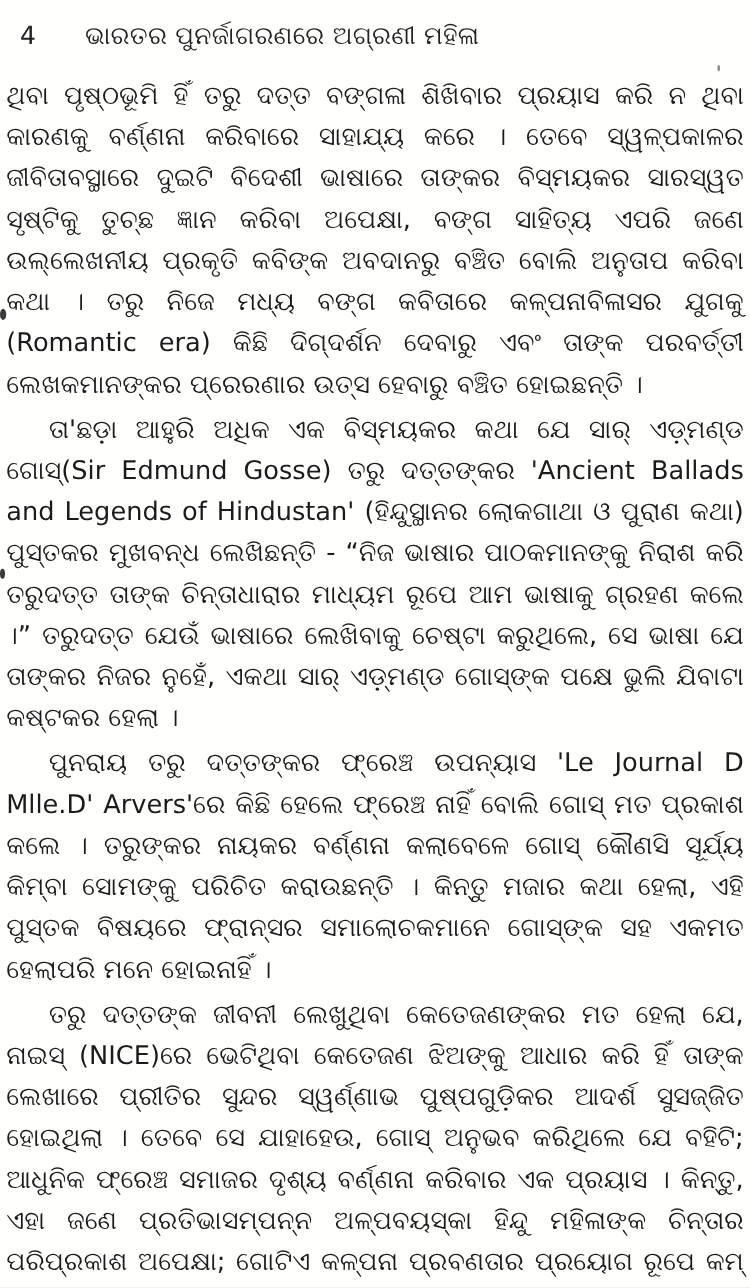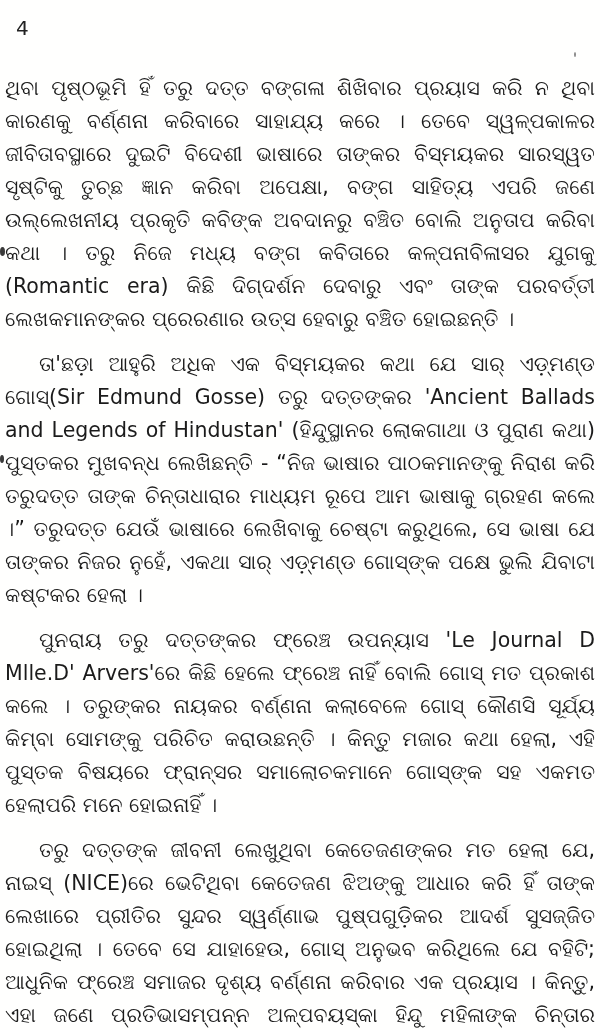--- a/index.html
+++ b/index.html
@@ -34,21 +34,21 @@
     white-space: nowrap;
   }
   .body-text {
     padding: 20px 5px 0 5px;
     font-size: 20.5px;
     line-height: 33px;
     text-align: justify;
     color: #1b1b1b;
   }
   .body-text p {
-    margin: 12px 0 3px 0;
+    margin: 0 0 3px 0;
     text-indent: 34px;
   }
   .body-text p.no-indent {
     text-indent: 0;
   }
   .scan-speck {
     position: absolute;
     background: #3a3a3a;
     border-radius: 50%;
   }
@@ -56,20 +56,21 @@
   .speck-2 { left: 0; top: 455px; width: 4px; height: 8px; }
   .speck-3 { right: 24px; top: 52px; width: 2px; height: 5px; background:#8a8a8a; }
 </style>
 </head>
 <body>
 
 <div class="page">
 
   <div class="page-header">
     <span class="page-number">4</span>
+    <span class="running-title">ଭାରତର ପୁନର୍ଜାଗରଣରେ ଅଗ୍ରଣୀ ମହିଳା</span>
   </div>
 
   <div class="body-text">
       <p class="no-indent">ଥିବା ପୃଷ୍ଠଭୂମି ହିଁ ତରୁ ଦତ୍ତ ବଙ୍ଗଳା ଶିଖିବାର ପ୍ରୟାସ କରି ନ ଥିବା କାରଣକୁ ବର୍ଣ୍ଣନା କରିବାରେ ସାହାଯ୍ୟ କରେ । ତେବେ ସ୍ୱଳ୍ପକାଳର ଜୀବିତାବସ୍ଥାରେ ଦୁଇଟି ବିଦେଶୀ ଭାଷାରେ ତାଙ୍କର ବିସ୍ମୟକର ସାରସ୍ୱତ ସୃଷ୍ଟିକୁ ତୁଚ୍ଛ ଜ୍ଞାନ କରିବା ଅପେକ୍ଷା, ବଙ୍ଗ ସାହିତ୍ୟ ଏପରି ଜଣେ ଉଲ୍ଲେଖନୀୟ ପ୍ରକୃତି କବିଙ୍କ ଅବଦାନରୁ ବଞ୍ଚିତ ବୋଲି ଅନୁତାପ କରିବା କଥା । ତରୁ ନିଜେ ମଧ୍ୟ ବଙ୍ଗ କବିତାରେ କଳ୍ପନାବିଳାସର ଯୁଗକୁ (Romantic era) କିଛି ଦିଗ୍‌ଦର୍ଶନ ଦେବାରୁ ଏବଂ ତାଙ୍କ ପରବର୍ତ୍ତୀ ଲେଖକମାନଙ୍କର ପ୍ରେରଣାର ଉତ୍ସ ହେବାରୁ ବଞ୍ଚିତ ହୋଇଛନ୍ତି ।</p>
       <p>ତା'ଛଡ଼ା ଆହୁରି ଅଧିକ ଏକ ବିସ୍ମୟକର କଥା ଯେ ସାର୍ ଏଡ଼୍‌ମଣ୍ଡ ଗୋସ୍(Sir Edmund Gosse) ତରୁ ଦତ୍ତଙ୍କର 'Ancient Ballads and Legends of Hindustan' (ହିନ୍ଦୁସ୍ଥାନର ଲୋକଗାଥା ଓ ପୁରାଣ କଥା) ପୁସ୍ତକର ମୁଖବନ୍ଧ ଲେଖିଛନ୍ତି - “ନିଜ ଭାଷାର ପାଠକମାନଙ୍କୁ ନିରାଶ କରି ତରୁଦତ୍ତ ତାଙ୍କ ଚିନ୍ତାଧାରାର ମାଧ୍ୟମ ରୂପେ ଆମ ଭାଷାକୁ ଗ୍ରହଣ କଲେ ।” ତରୁଦତ୍ତ ଯେଉଁ ଭାଷାରେ ଲେଖିବାକୁ ଚେଷ୍ଟା କରୁଥିଲେ, ସେ ଭାଷା ଯେ ତାଙ୍କର ନିଜର ନୁହେଁ, ଏକଥା ସାର୍ ଏଡ଼୍‌ମଣ୍ଡ ଗୋସ୍‌ଙ୍କ ପକ୍ଷେ ଭୁଲି ଯିବାଟା କଷ୍ଟକର ହେଲା ।</p>
       <p>ପୁନରାୟ ତରୁ ଦତ୍ତଙ୍କର ଫ୍ରେଞ୍ଚ ଉପନ୍ୟାସ 'Le Journal D Mlle.D' Arvers'ରେ କିଛି ହେଲେ ଫ୍ରେଞ୍ଚ ନାହିଁ ବୋଲି ଗୋସ୍ ମତ ପ୍ରକାଶ କଲେ । ତରୁଙ୍କର ନାୟକର ବର୍ଣ୍ଣନା କଲାବେଳେ ଗୋସ୍ କୌଣସି ସୂର୍ଯ୍ୟ କିମ୍ବା ସୋମଙ୍କୁ ପରିଚିତ କରାଉଛନ୍ତି । କିନ୍ତୁ ମଜାର କଥା ହେଲା, ଏହି ପୁସ୍ତକ ବିଷୟରେ ଫ୍ରାନ୍ସର ସମାଲୋଚକମାନେ ଗୋସ୍‌ଙ୍କ ସହ ଏକମତ ହେଲାପରି ମନେ ହୋଇନାହିଁ ।</p>
       <p>ତରୁ ଦତ୍ତଙ୍କ ଜୀବନୀ ଲେଖୁଥିବା କେତେଜଣଙ୍କର ମତ ହେଲା ଯେ, ନାଇସ୍ (NICE)ରେ ଭେଟିଥିବା କେତେଜଣ ଝିଅଙ୍କୁ ଆଧାର କରି ହିଁ ତାଙ୍କ ଲେଖାରେ ପ୍ରୀତିର ସୁନ୍ଦର ସ୍ୱର୍ଣ୍ଣାଭ ପୁଷ୍ପଗୁଡ଼ିକର ଆଦର୍ଶ ସୁସଜ୍ଜିତ ହୋଇଥିଲା । ତେବେ ସେ ଯାହାହେଉ, ଗୋସ୍ ଅନୁଭବ କରିଥିଲେ ଯେ ବହିଟି; ଆଧୁନିକ ଫ୍ରେଞ୍ଚ ସମାଜର ଦୃଶ୍ୟ ବର୍ଣ୍ଣନା କରିବାର ଏକ ପ୍ରୟାସ । କିନ୍ତୁ, ଏହା ଜଣେ ପ୍ରତିଭାସମ୍ପନ୍ନ ଅଳ୍ପବୟସ୍କା ହିନ୍ଦୁ ମହିଳାଙ୍କ ଚିନ୍ତାର ପରିପ୍ରକାଶ ଅପେକ୍ଷା; ଗୋଟିଏ କଳ୍ପନା ପ୍ରବଣତାର ପ୍ରୟୋଗ ରୂପେ କମ୍ ଦୃଷ୍ଟି ଆକର୍ଷକ ।</p>
     </div>
 
   <div class="scan-speck speck-1"></div>

